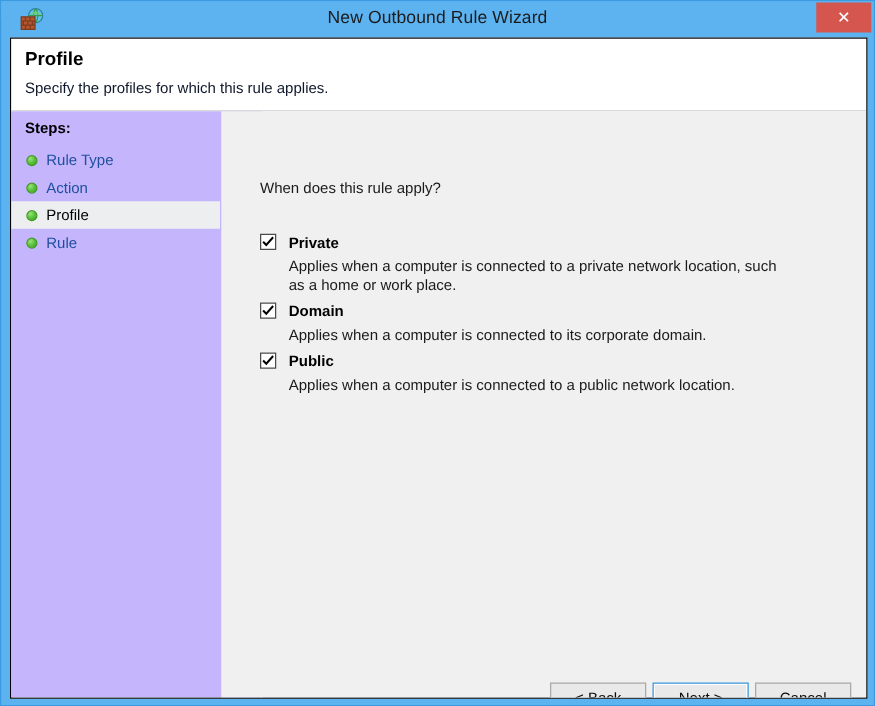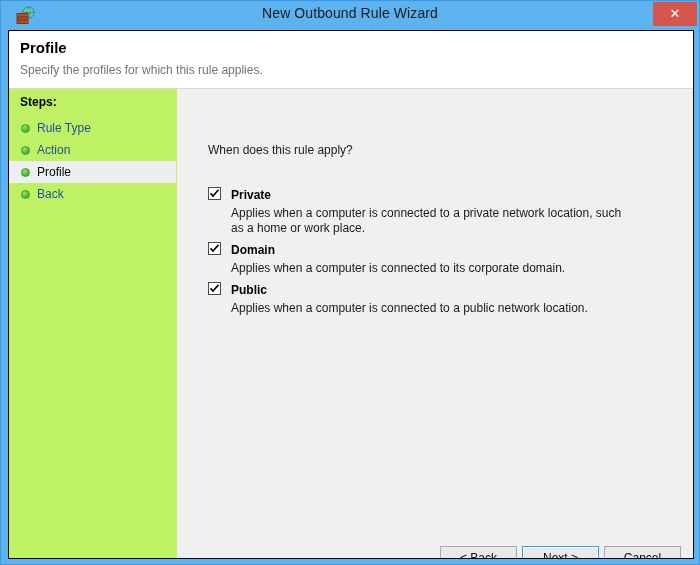--- a/index.html
+++ b/index.html
@@ -90,30 +90,30 @@
     position: absolute;
     left: 11px; top: 8px;
     font-size: 15px;
     font-weight: bold;
     color: #000000;
   }
   .header-sub {
     position: absolute;
     left: 11px; top: 32px;
     font-size: 12px;
-    color: #737373;
+    color: #0f172a;
   }
 
   
   .sidebar {
     position: absolute;
     left: 0; top: 58px;
     width: 201px;
     height: 469px;
-    background: #bef264;
+    background: #c4b5fd;
     border-right: 1px solid #c8c8c8;
     box-sizing: border-box;
   }
   .steps-label {
     position: absolute;
     left: 11px; top: 6px;
     font-size: 12px;
     font-weight: bold;
     color: #000000;
   }
@@ -265,21 +265,21 @@
         <div class="step">
           <span class="bullet"></span>
           <span>Action</span>
         </div>
         <div class="step current">
           <span class="bullet"></span>
           <span>Profile</span>
         </div>
         <div class="step">
           <span class="bullet"></span>
-          <span>Back</span>
+          <span>Rule</span>
         </div>
       </div>
     </div>
 
     <div class="content">
 
       <div class="question">When does this rule apply?</div>
 
       <div class="profiles">
 

